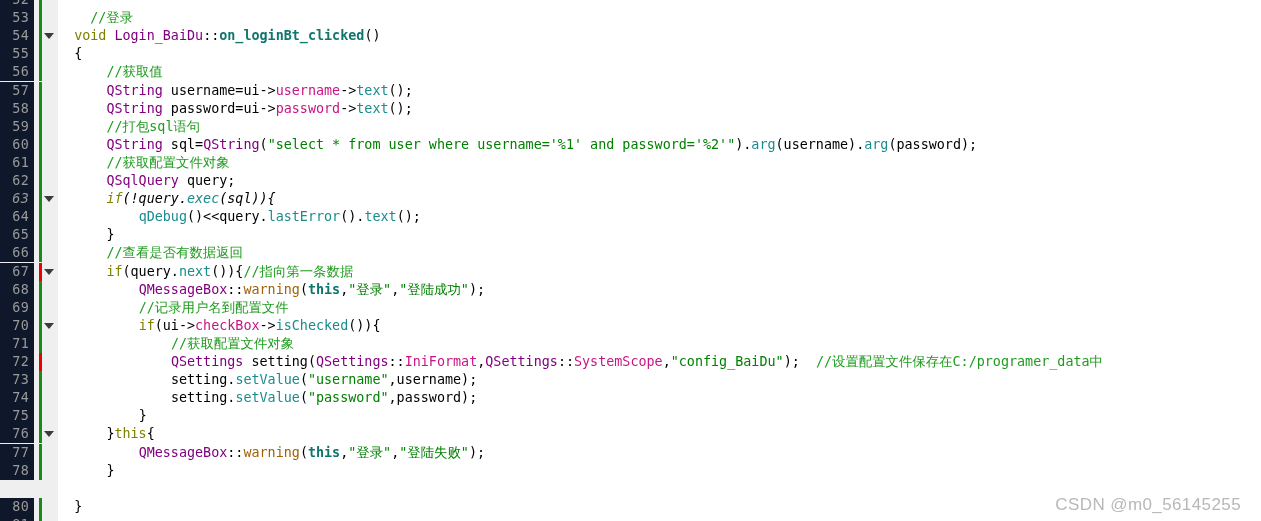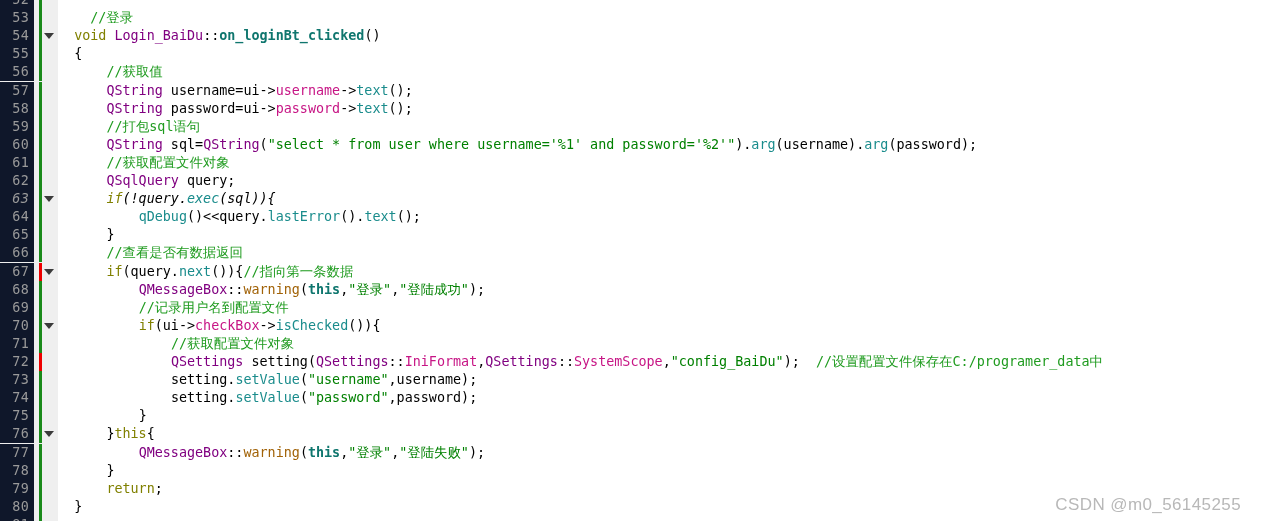--- a/index.html
+++ b/index.html
@@ -142,18 +142,17 @@
       <div class="line" style="position: absolute; left: 0px; top: 298.7px; width: 1261px;"><div class="gutter">69</div><div class="foldstrip"></div><div class="changebar"></div><div class="text"><span class="plain">          </span><span class="cmt">//记录用户名到配置文件</span></div></div>
       <div class="line" style="position: absolute; left: 0px; top: 316.8px; width: 1261px;"><div class="gutter">70</div><div class="foldstrip"></div><div class="changebar"></div><div class="fold-arrow"></div><div class="text"><span class="plain">          </span><span class="kw">if</span><span class="plain">(ui-&gt;</span><span class="memb">checkBox</span><span class="plain">-&gt;</span><span class="call">isChecked</span><span class="plain">()){</span></div></div>
       <div class="line" style="position: absolute; left: 0px; top: 334.9px; width: 1261px;"><div class="gutter">71</div><div class="foldstrip"></div><div class="changebar"></div><div class="text"><span class="plain">              </span><span class="cmt">//获取配置文件对象</span></div></div>
       <div class="line" style="position: absolute; left: 0px; top: 353px; width: 1261px;"><div class="gutter">72</div><div class="foldstrip"></div><div class="changebar mark"></div><div class="text"><span class="plain">              </span><span class="type">QSettings</span><span class="plain"> setting(</span><span class="type">QSettings</span><span class="op">::</span><span class="memb">IniFormat</span><span class="op">,</span><span class="type">QSettings</span><span class="op">::</span><span class="memb">SystemScope</span><span class="op">,</span><span class="str">"config_BaiDu"</span><span class="op">);  </span><span class="cmt">//设置配置文件保存在C:/programer_data中</span></div></div>
       <div class="line" style="position: absolute; left: 0px; top: 371.1px; width: 1261px;"><div class="gutter">73</div><div class="foldstrip"></div><div class="changebar"></div><div class="text"><span class="plain">              </span><span class="plain">setting.</span><span class="call">setValue</span><span class="op">(</span><span class="str">"username"</span><span class="plain">,username);</span></div></div>
       <div class="line" style="position: absolute; left: 0px; top: 389.2px; width: 1261px;"><div class="gutter">74</div><div class="foldstrip"></div><div class="changebar"></div><div class="text"><span class="plain">              </span><span class="plain">setting.</span><span class="call">setValue</span><span class="op">(</span><span class="str">"password"</span><span class="plain">,password);</span></div></div>
       <div class="line" style="position: absolute; left: 0px; top: 407.3px; width: 1261px;"><div class="gutter">75</div><div class="foldstrip"></div><div class="changebar"></div><div class="text"><span class="plain">          </span><span class="op">}</span></div></div>
       <div class="line" style="position: absolute; left: 0px; top: 425.4px; width: 1261px;"><div class="gutter">76</div><div class="foldstrip"></div><div class="changebar"></div><div class="fold-arrow"></div><div class="text"><span class="plain">      </span><span class="op">}</span><span class="kw">this</span><span class="op">{</span></div></div>
       <div class="line" style="position: absolute; left: 0px; top: 443.5px; width: 1261px;"><div class="gutter">77</div><div class="foldstrip"></div><div class="changebar"></div><div class="text"><span class="plain">          </span><span class="type">QMessageBox</span><span class="op">::</span><span class="warnfn">warning</span><span class="op">(</span><span class="fn">this</span><span class="op">,</span><span class="str">"登录"</span><span class="op">,</span><span class="str">"登陆失败"</span><span class="op">);</span></div></div>
       <div class="line" style="position: absolute; left: 0px; top: 461.6px; width: 1261px; text-decoration: underline;"><div class="gutter">78</div><div class="foldstrip"></div><div class="changebar"></div><div class="text"><span class="plain">      </span><span class="op">}</span></div></div>
-      <div class="line" style="position: absolute; left: 0px; top: 479.7px; width: 1261px;"><div class="gutter">79</div><div class="foldstrip"></div><div class="changebar"></div><div class="text"><span class="plain">      </span><span class="kw">return</span><span class="op">;</span></div></div>
       <div class="line" style="position: absolute; left: 0px; top: 497.8px; width: 1261px;"><div class="gutter">80</div><div class="foldstrip"></div><div class="changebar"></div><div class="text"><span class="plain">  </span><span class="op">}</span></div></div>
       <div class="line" style="position: absolute; left: 0px; top: 515.9px; width: 1261px;"><div class="gutter">81</div><div class="foldstrip"></div><div class="changebar"></div><div class="text"></div></div>
     </div>
   <div class="watermark">CSDN @m0_56145255</div>
 </div>
 
 </body></html>

